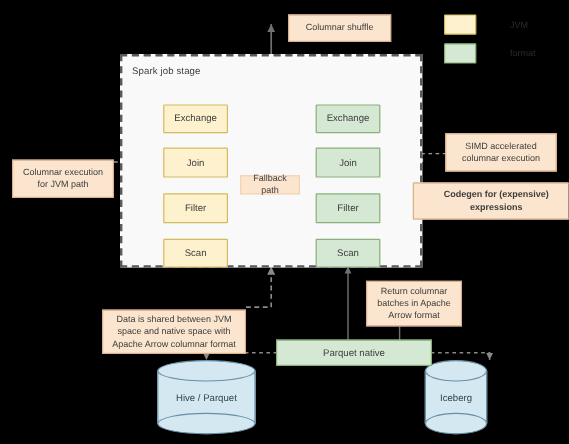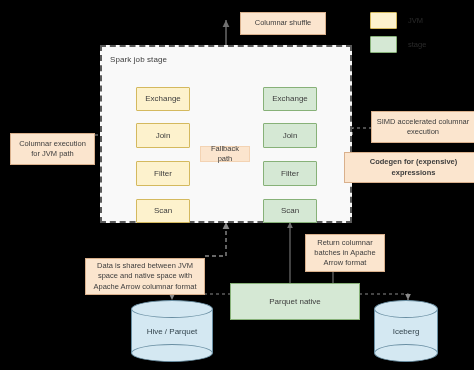--- a/index.html
+++ b/index.html
@@ -146,20 +146,21 @@
   .legend {
     position: absolute;
     left: 370px;
     top: 12px;
     width: 100px;
   }
   .legend-row {
     display: flex;
     align-items: center;
     margin-bottom: 7px;
+    gap: 17px;
   }
   .legend-swatch {
     width: 27px;
     height: 17px;
     box-sizing: border-box;
     border-radius: 1px;
   }
   .legend-swatch.jvm {
     background: #fdf2cd;
     border: 1px solid #d4b95e;
@@ -245,48 +246,48 @@
   <div class="node native z-top" style="left:263px; top:123px; width:54px; height:25px;">Join</div>
   <div class="node native z-top" style="left:263px; top:161px; width:54px; height:25px;">Filter</div>
   <div class="node native z-top" style="left:263px; top:199px; width:54px; height:24px;">Scan</div>
 
   <div class="callout z-top" style="left:240px; top:12px; width:86px; height:23px;">Columnar shuffle</div>
 
   <div class="callout noborder z-top" style="left:200px; top:146px; width:50px; height:16px;">Fallback path</div>
 
   <div class="callout z-top" style="left:10px; top:133px; width:85px; height:32px;">Columnar execution for JVM path</div>
 
-  <div class="callout z-top" style="left:371px; top:111px; width:104px; height:32px;">SIMD accelerated columnar execution</div>
+  <div class="callout z-top" style="left:371px; top:111px; width:93px; height:32px;">SIMD accelerated columnar execution</div>
 
   <div class="callout z-top" style="left:344px; top:152px; width:139px; height:31px;font-weight:bold;">Codegen for (expensive) expressions</div>
 
   <div class="callout z-top" style="left:85px; top:258px; width:120px; height:37px;">Data is shared between JVM space and native space with Apache Arrow columnar format</div>
 
   <div class="callout z-top" style="left:305px; top:234px; width:80px; height:38px;">Return columnar batches in Apache Arrow format</div>
 
-  <div class="parquet-bar z-top" style="left:230px; top:283px; width:130px; height:37px;">Parquet native</div>
+  <div class="parquet-bar z-top" style="left:230px; top:283px; width:130px; height:22px;">Parquet native</div>
 
   <div class="cyl" style="left:131px; top:300px; width:82px; height:62px;border-radius:13px;">
     <div class="body"></div>
     <div class="bottom"></div>
     <div class="top"></div>
     <div class="cyl-label">Hive / Parquet</div>
   </div>
 
-  <div class="cyl" style="left:374px; top:300px; width:64px; height:62px;">
+  <div class="cyl" style="left:354px; top:300px; width:52px; height:62px;">
     <div class="body"></div>
     <div class="bottom"></div>
     <div class="top"></div>
     <div class="cyl-label">Iceberg</div>
   </div>
 
   <div class="legend">
     <div class="legend-row">
       <div class="legend-swatch jvm"></div>
       <div class="legend-text">JVM</div>
     </div>
     <div class="legend-row">
       <div class="legend-swatch native"></div>
-      <div class="legend-text">stage</div>
+      <div class="legend-text">format</div>
     </div>
   </div>
 
 </div>
 
 </body></html>

